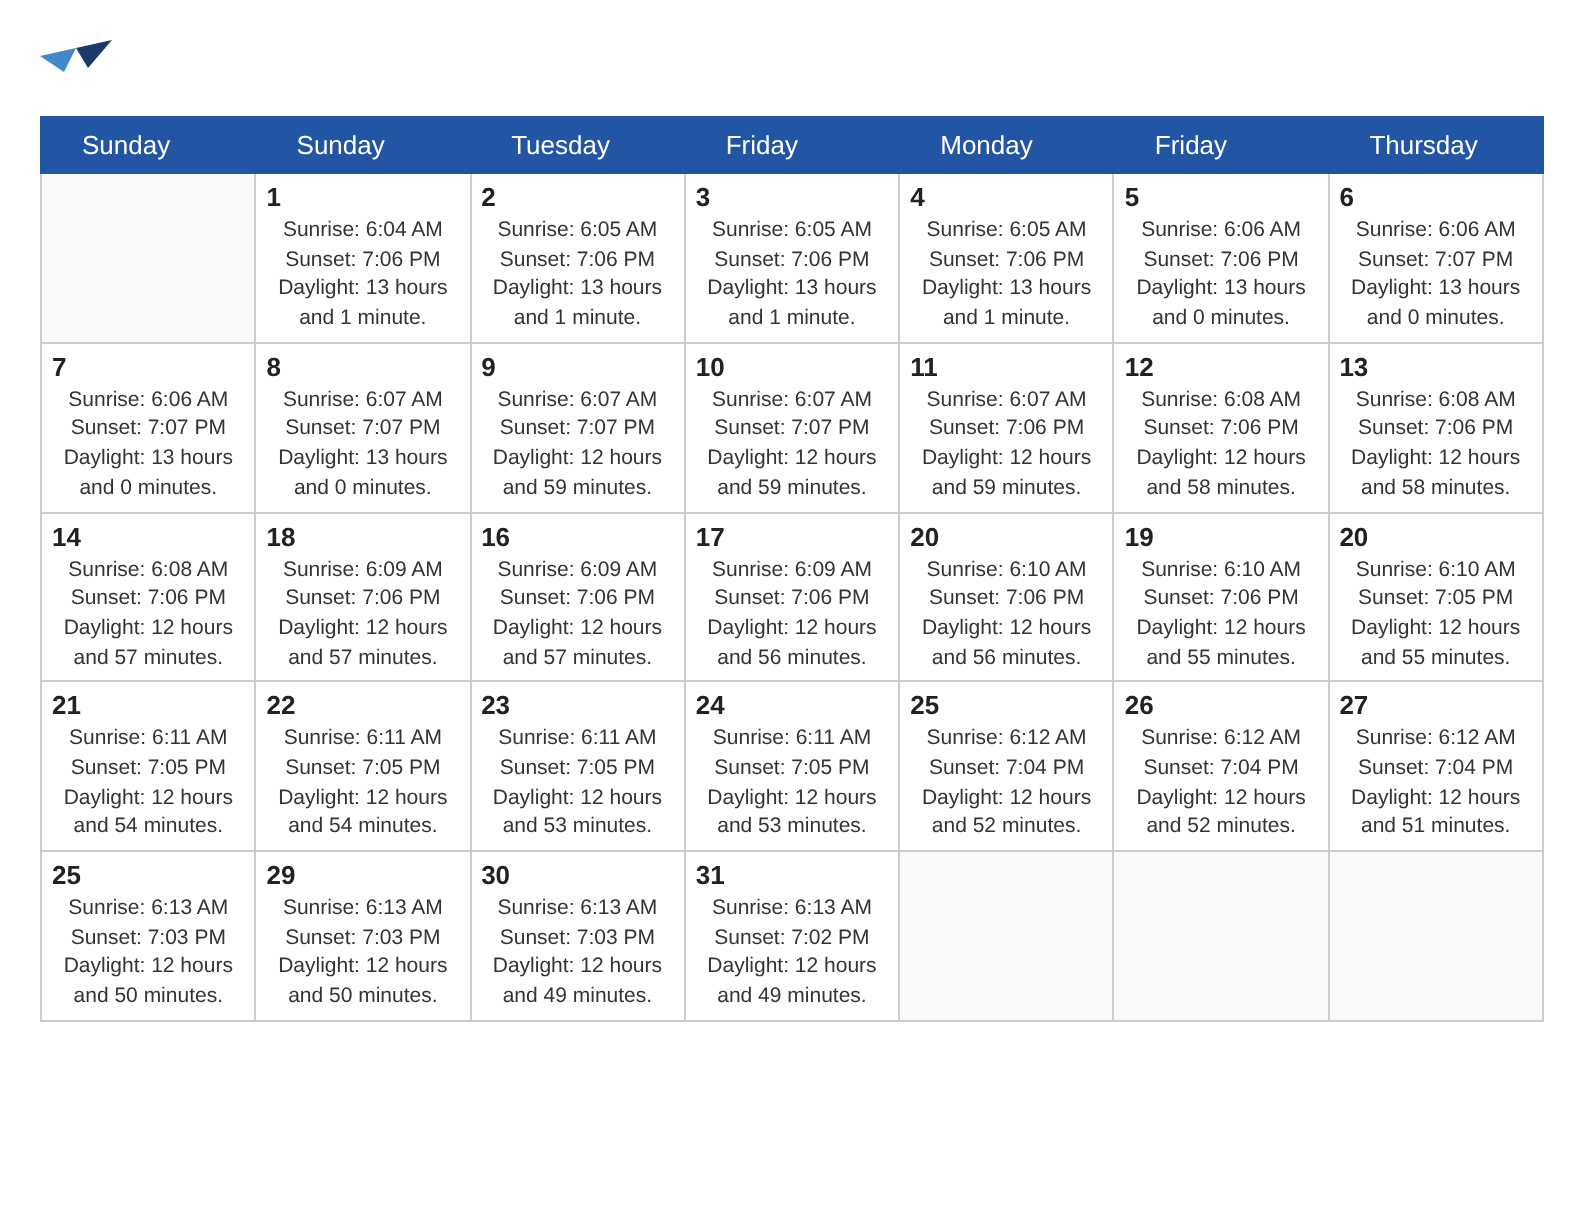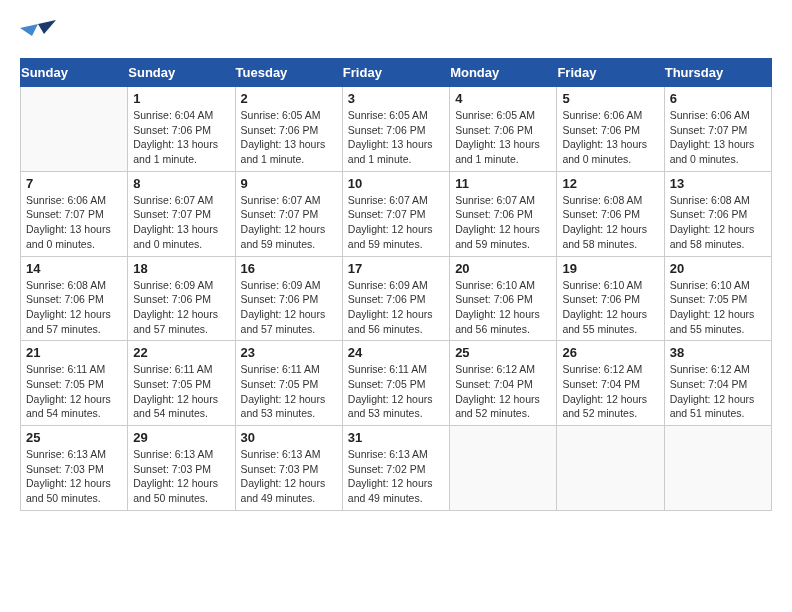--- a/index.html
+++ b/index.html
@@ -44,24 +44,24 @@
       color: #444;
     }
     .calendar {
       width: 100%;
       border-collapse: collapse;
       font-size: 11px;
     }
     .calendar th {
       background-color: #2255a4;
       color: #fff;
-      padding: 6px 0;
+      padding: 6px 20px;
       text-align: left;
       font-size: 13px;
-      font-weight: bold;
+      font-weight: normal;
       border: 1px solid #2255a4;
     }
     .calendar td {
       border: 1px solid #ccc;
       vertical-align: top;
       padding: 4px 5px;
       width: 107px;
       min-height: 75px;
       color: #333;
       background: #fff;
@@ -72,20 +72,21 @@
     .day-number {
       font-size: 13px;
       font-weight: bold;
       color: #222;
       margin-bottom: 2px;
     }
     .day-info {
       font-size: 10.5px;
       color: #333;
       line-height: 1.4;
+      text-align: center;
     }
     .week-row td {
       height: 80px;
     }
   </style>
 </head>
 <body>
 
 <div class="header">
   <div class="logo">
@@ -223,21 +224,21 @@
         </td>
         <td>
           <div class="day-number">25</div>
           <div class="day-info">Sunrise: 6:12 AM<br>Sunset: 7:04 PM<br>Daylight: 12 hours<br>and 52 minutes.</div>
         </td>
         <td>
           <div class="day-number">26</div>
           <div class="day-info">Sunrise: 6:12 AM<br>Sunset: 7:04 PM<br>Daylight: 12 hours<br>and 52 minutes.</div>
         </td>
         <td>
-          <div class="day-number">38</div>
+          <div class="day-number">27</div>
           <div class="day-info">Sunrise: 6:12 AM<br>Sunset: 7:04 PM<br>Daylight: 12 hours<br>and 51 minutes.</div>
         </td>
       </tr>
       <tr class="week-row">
         <td>
           <div class="day-number">25</div>
           <div class="day-info">Sunrise: 6:13 AM<br>Sunset: 7:03 PM<br>Daylight: 12 hours<br>and 50 minutes.</div>
         </td>
         <td>
           <div class="day-number">29</div>

